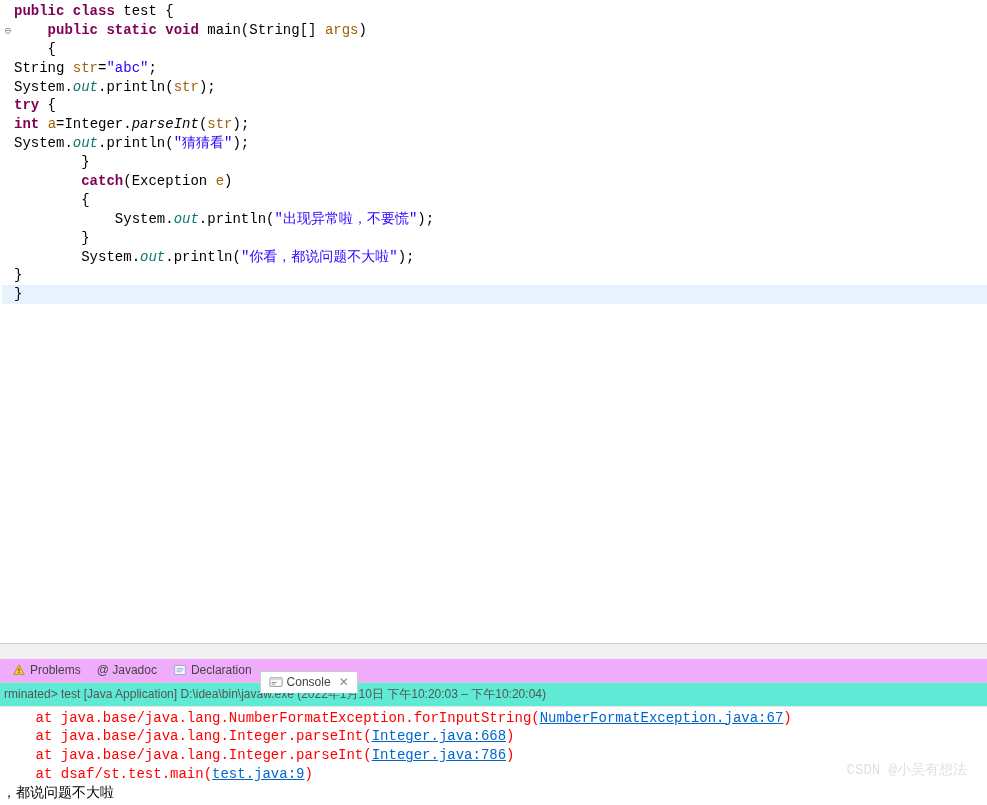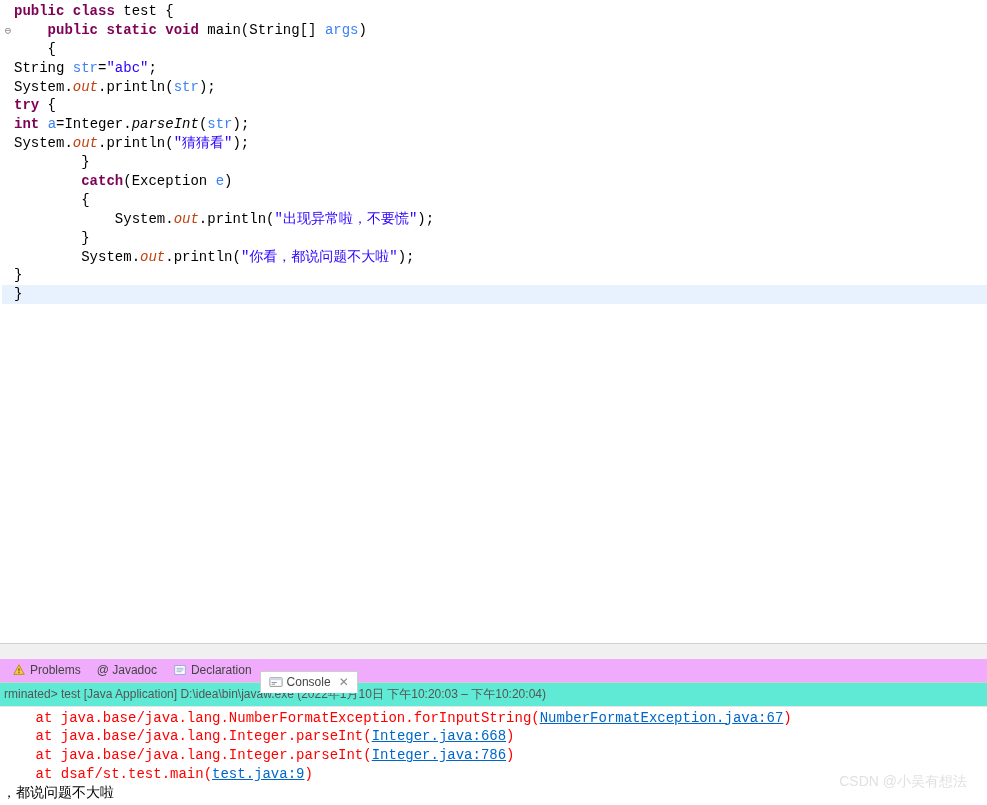--- a/index.html
+++ b/index.html
@@ -28,23 +28,23 @@
       color: #888;
       display: inline-block;
       width: 12px;
       text-align: center;
       font-size: 11px;
     }
     .highlighted-line {
       background: #e8f2fe;
     }
     .kw { color: #7f0055; font-weight: bold; }
-    .static-field { color: #c2410c; font-style: italic; }
+    .static-field { color: #0f766e; font-style: italic; }
     .str { color: #2a00ff; }
-    .local { color: #3b82f6; }
+    .local { color: #a16207; }
     .method-italic { font-style: italic; }
     .plain { color: #000; }
     .hscroll {
       height: 16px;
       background: #f0f0f0;
       border-top: 1px solid #d0d0d0;
     }
     .tab-bar {
       display: flex;
       align-items: center;
@@ -96,23 +96,23 @@
       font-family: Consolas, Monaco, 'Courier New', monospace;
       font-size: 14px;
       line-height: 1.35;
     }
     .console-line { white-space: pre; }
     .err { color: #ff0000; }
     .link { color: #0066cc; text-decoration: underline; cursor: pointer; }
     .watermark {
       position: absolute;
       right: 20px;
-      bottom: 14px;
+      bottom: 26px;
       color: #ccc;
-      font-family: Liberation Sans, sans-serif;
+      font-family: Liberation Mono, monospace;
       font-size: 14px;
       opacity: 0.6;
       pointer-events: none;
     }
   </style>
 </head>
 <body>
 
 <div class="editor-area" id="editor">
     <div class="code-line"><span class="fold-marker"> </span><span class="kw">public class</span><span class="plain"> test {</span></div>

